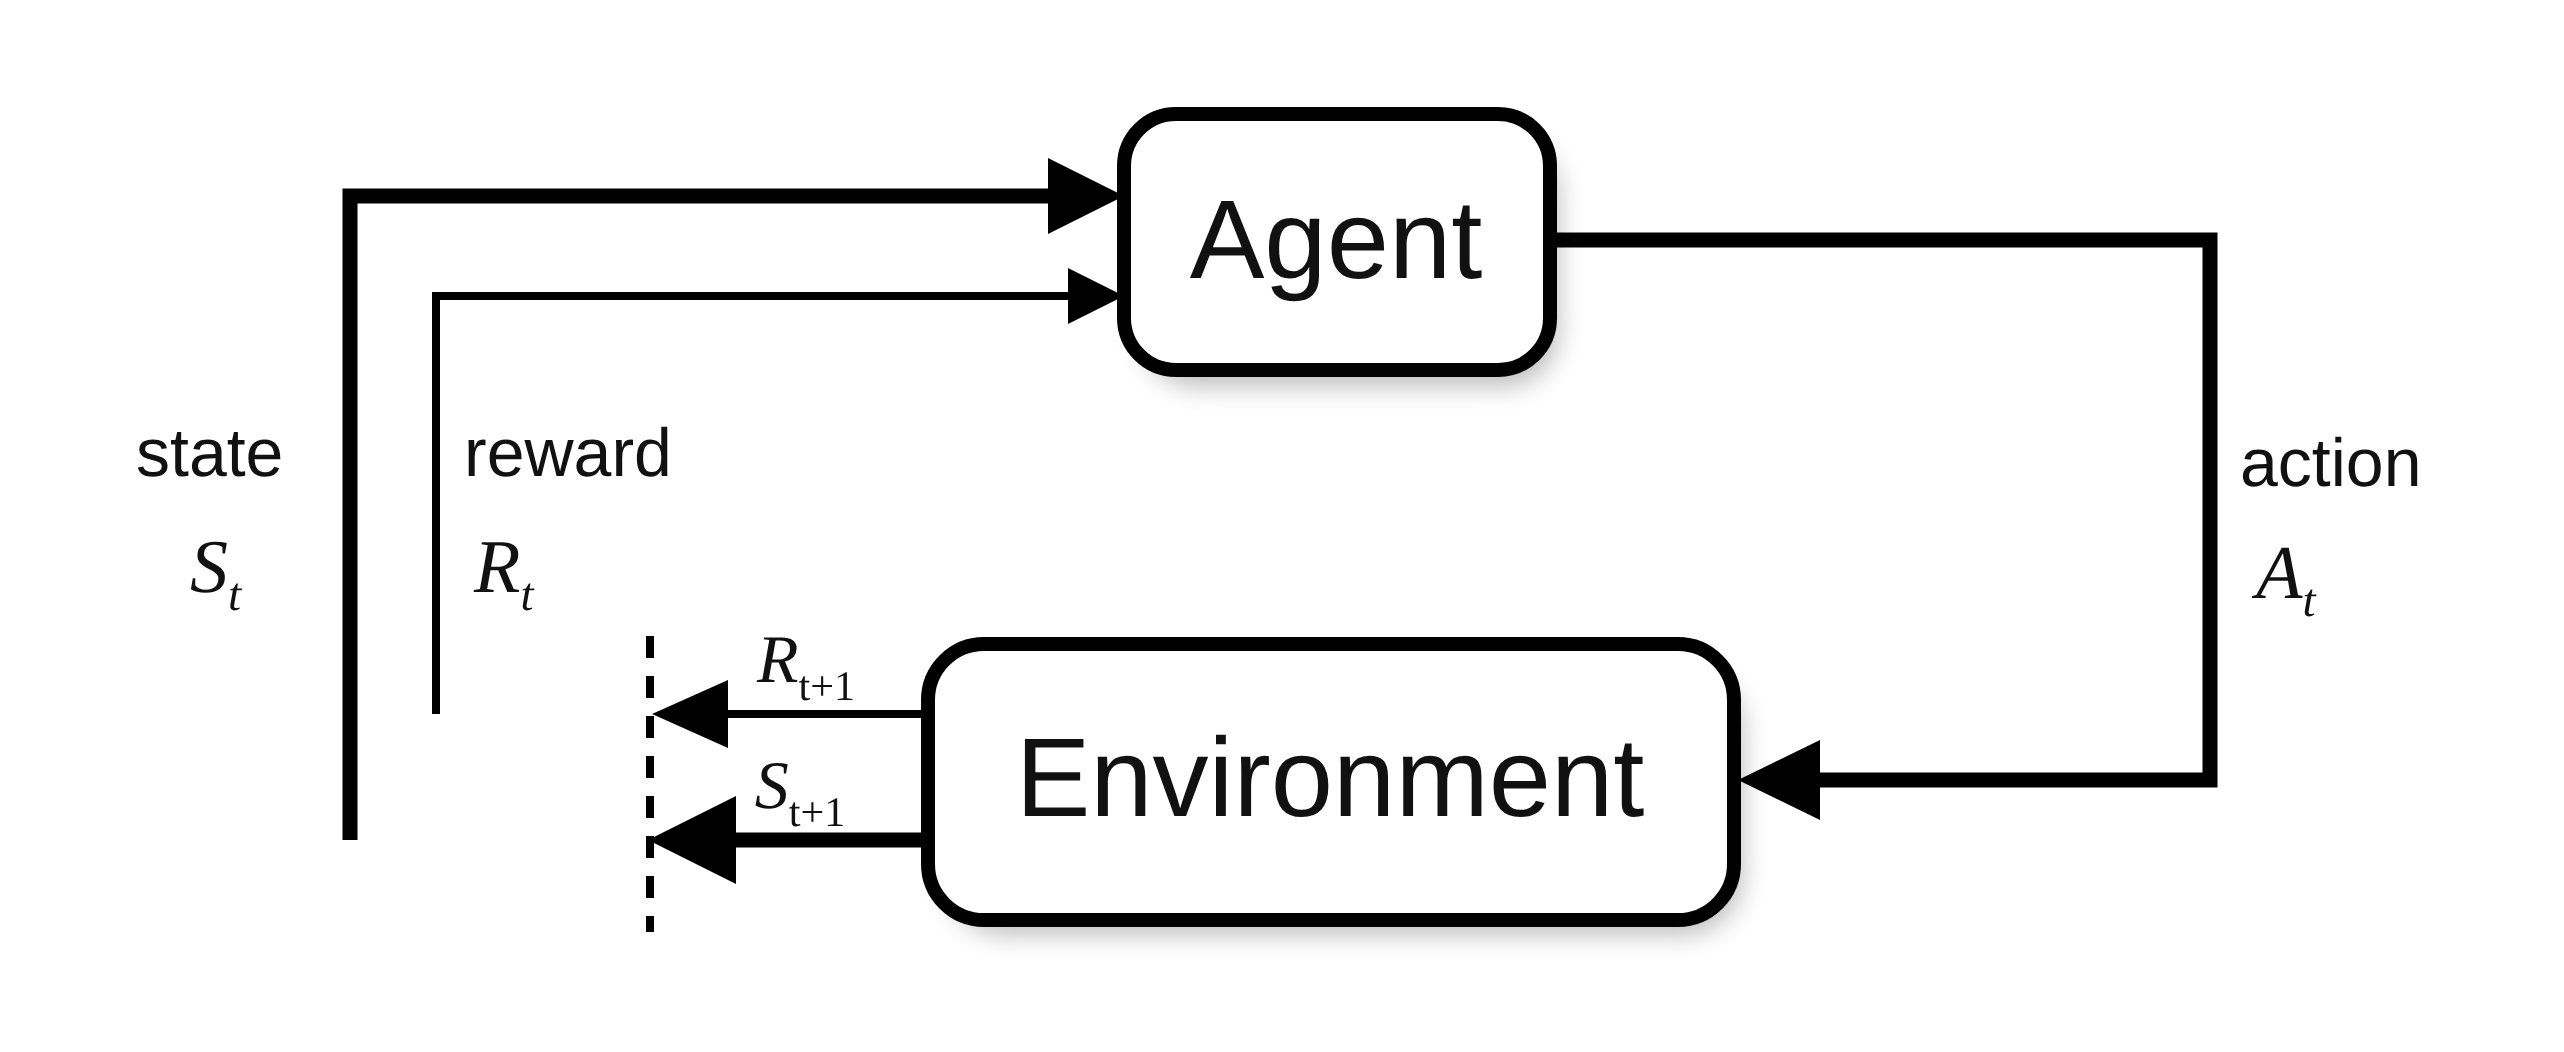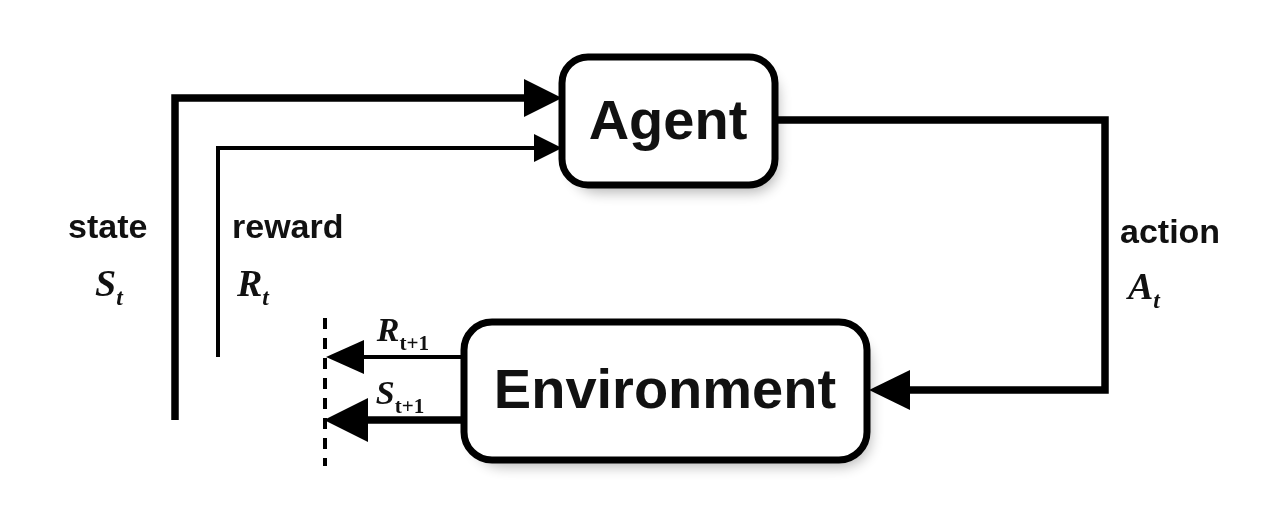--- a/index.html
+++ b/index.html
@@ -8,21 +8,20 @@
     padding: 0;
     background: #ffffff;
   }
   #diagram-root {
     position: relative;
     width: 1230px;
     height: 526px;
     background: #ffffff;
     overflow: hidden;
     font-family: "Liberation Sans", sans-serif;
-    font-weight: bold;
   }
   svg#rl-diagram {
     display: block;
     width: 1282px;
     height: 526px;
   }
   .node-box {
     fill: #ffffff;
     stroke: #000000;
     stroke-width: 7;

